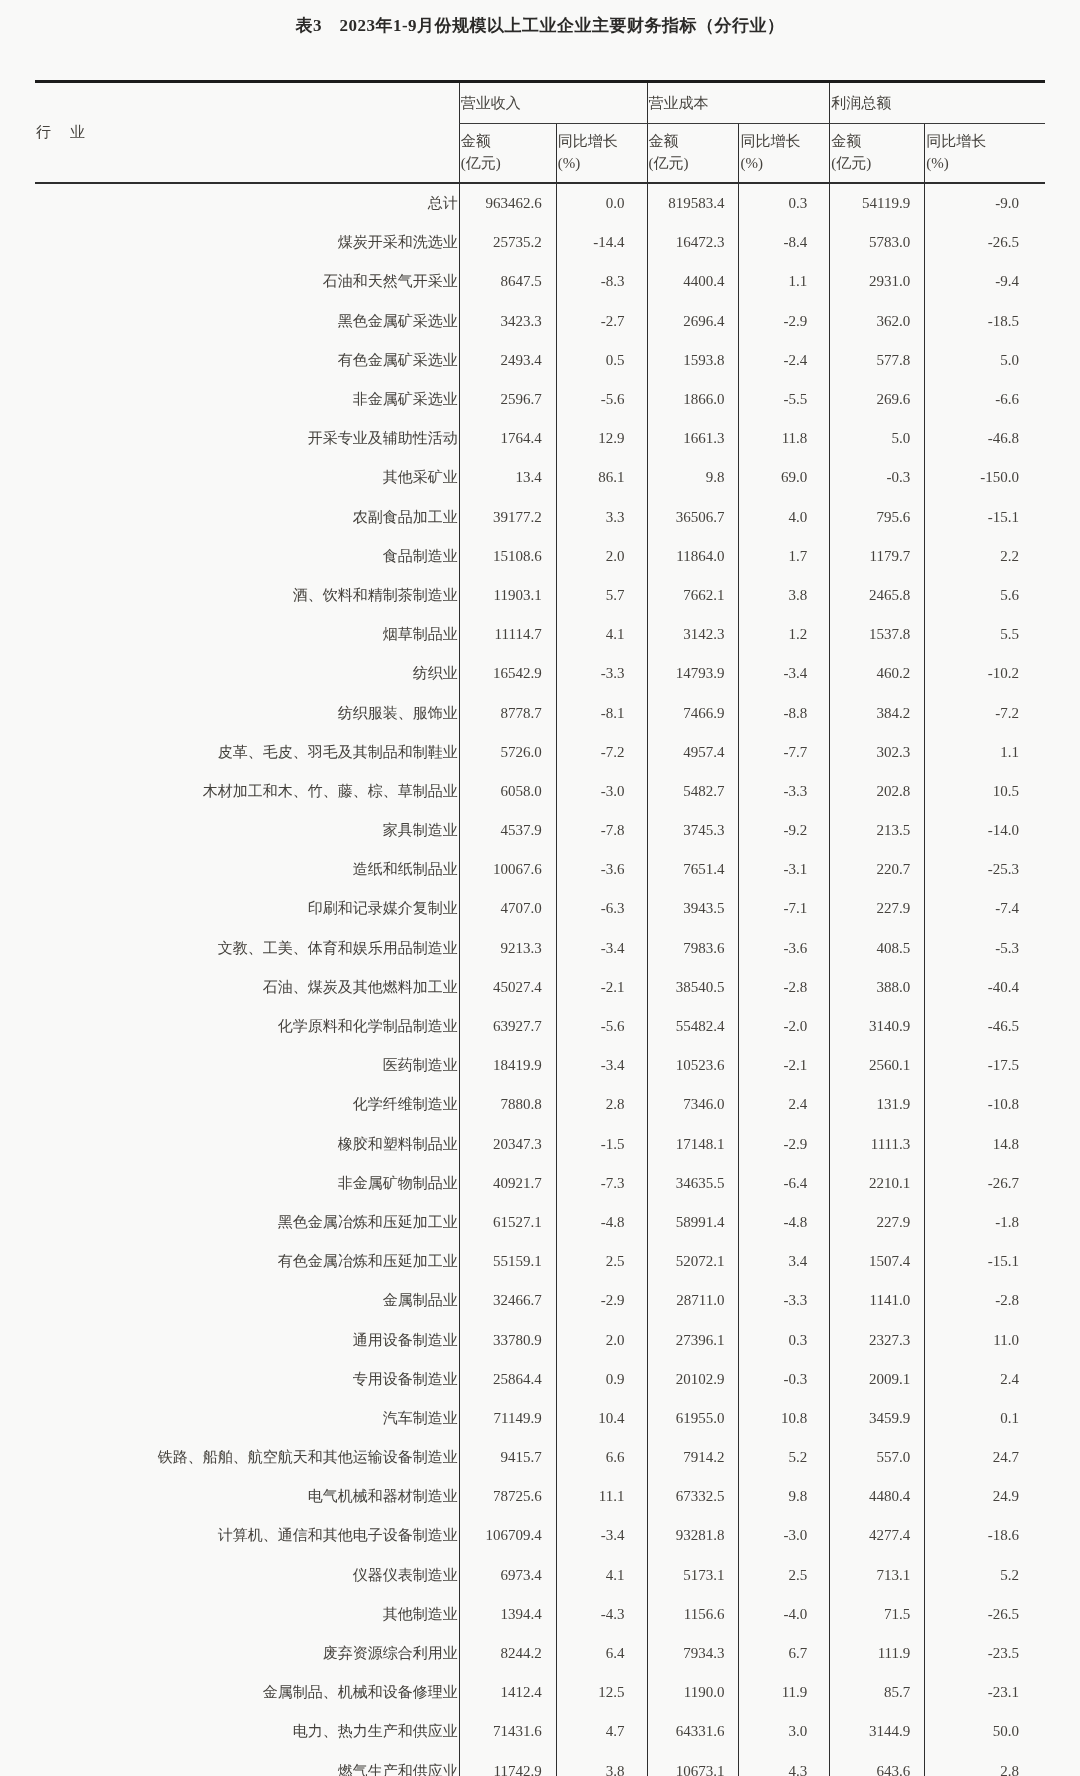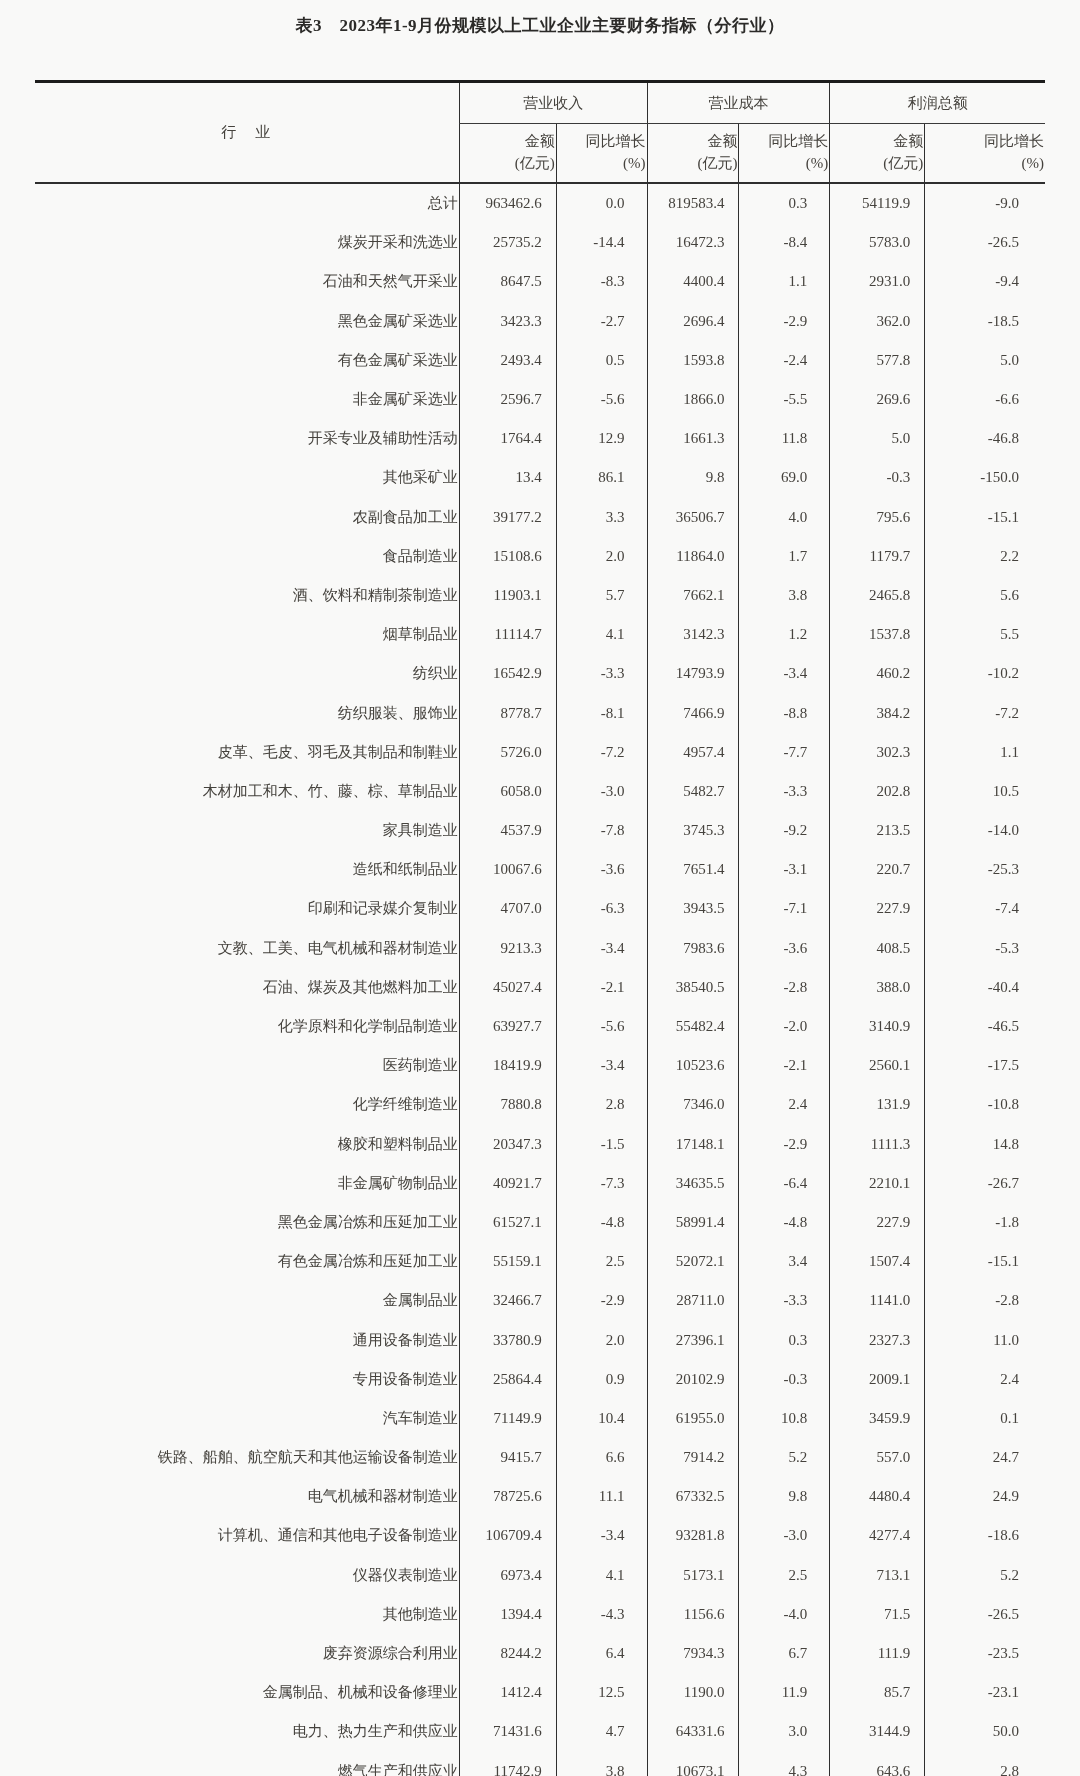--- a/index.html
+++ b/index.html
@@ -32,22 +32,22 @@
     width: 1010px;
     margin: 42px 35px 0 35px;
     border-top: 3px solid #1c1c1c;
     border-bottom: 3px solid #1c1c1c;
     font-size: 15px;
     color: #45423d;
   }
   table.stat th { font-weight: normal; }
 
   
-  thead tr.grouprow th { height: 38px; vertical-align: middle; text-align: center; margin-left: 32px; }
-  thead tr.subrow th   { height: 56px; vertical-align: middle; text-align: right; line-height: 1.45; }
+  thead tr.grouprow th { height: 38px; vertical-align: middle; text-align: left; margin-left: 32px; }
+  thead tr.subrow th   { height: 56px; vertical-align: middle; text-align: left; line-height: 1.45; }
   th.industry-h { vertical-align: middle; text-align: center; letter-spacing: 2px; }
   thead tr.grouprow th.group { border-bottom: 1.5px solid #3a3a3a; }
   thead tr.subrow { border-bottom: 2.5px solid #2e2e2e; }
 
   
   .vline  { border-left: 1.5px solid #2f2f2f; }
 
   
   tbody td { height: 37.2px; vertical-align: middle; white-space: nowrap; overflow: hidden; }
   td.industry { text-align: right; padding-left: 10px; }
@@ -273,21 +273,21 @@
         <tr>
           <td class="industry indent">印刷和记录媒介复制业</td>
           <td class="amt vline">4707.0</td>
           <td class="pct vline">-6.3</td>
           <td class="amt vline">3943.5</td>
           <td class="pct vline">-7.1</td>
           <td class="amt vline">227.9</td>
           <td class="pct vline last">-7.4</td>
         </tr>
         <tr>
-          <td class="industry indent">文教、工美、电气机械和器材制造业</td>
+          <td class="industry indent">文教、工美、体育和娱乐用品制造业</td>
           <td class="amt vline">9213.3</td>
           <td class="pct vline">-3.4</td>
           <td class="amt vline">7983.6</td>
           <td class="pct vline">-3.6</td>
           <td class="amt vline">408.5</td>
           <td class="pct vline last">-5.3</td>
         </tr>
         <tr>
           <td class="industry indent">石油、煤炭及其他燃料加工业</td>
           <td class="amt vline">45027.4</td>

